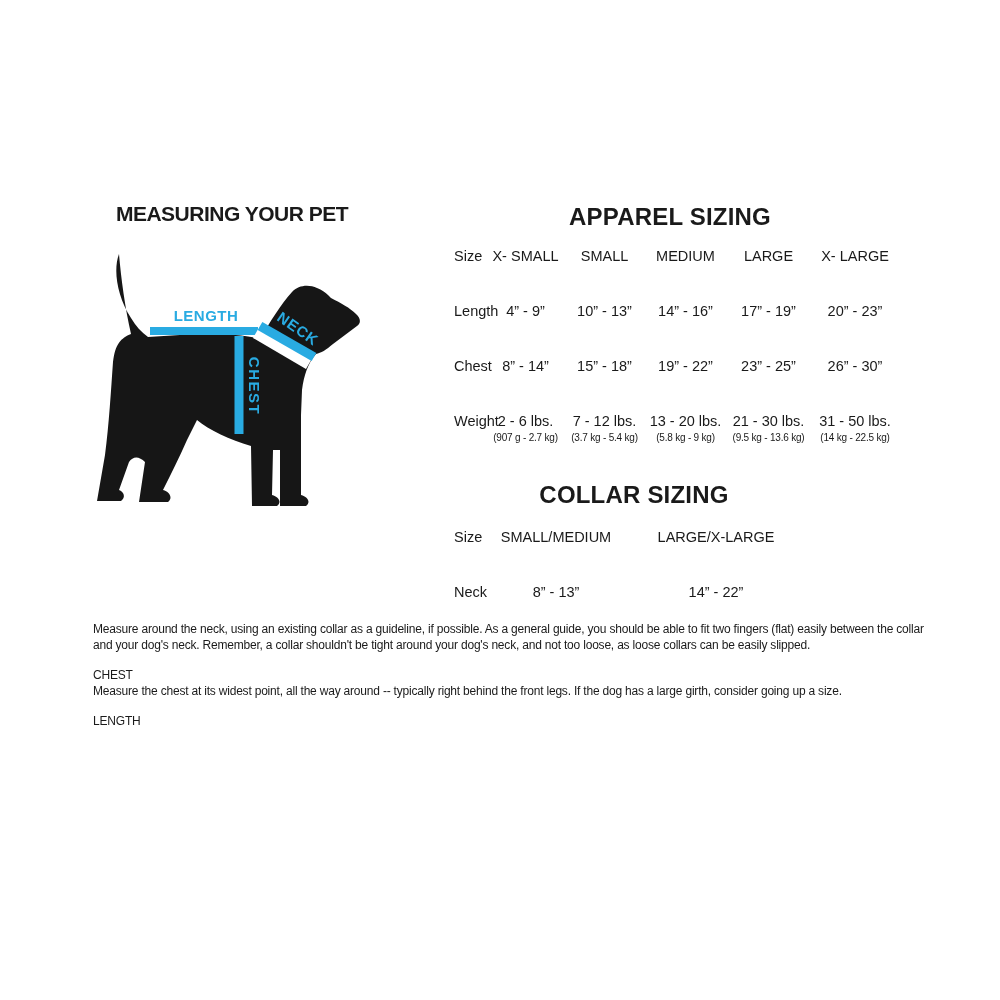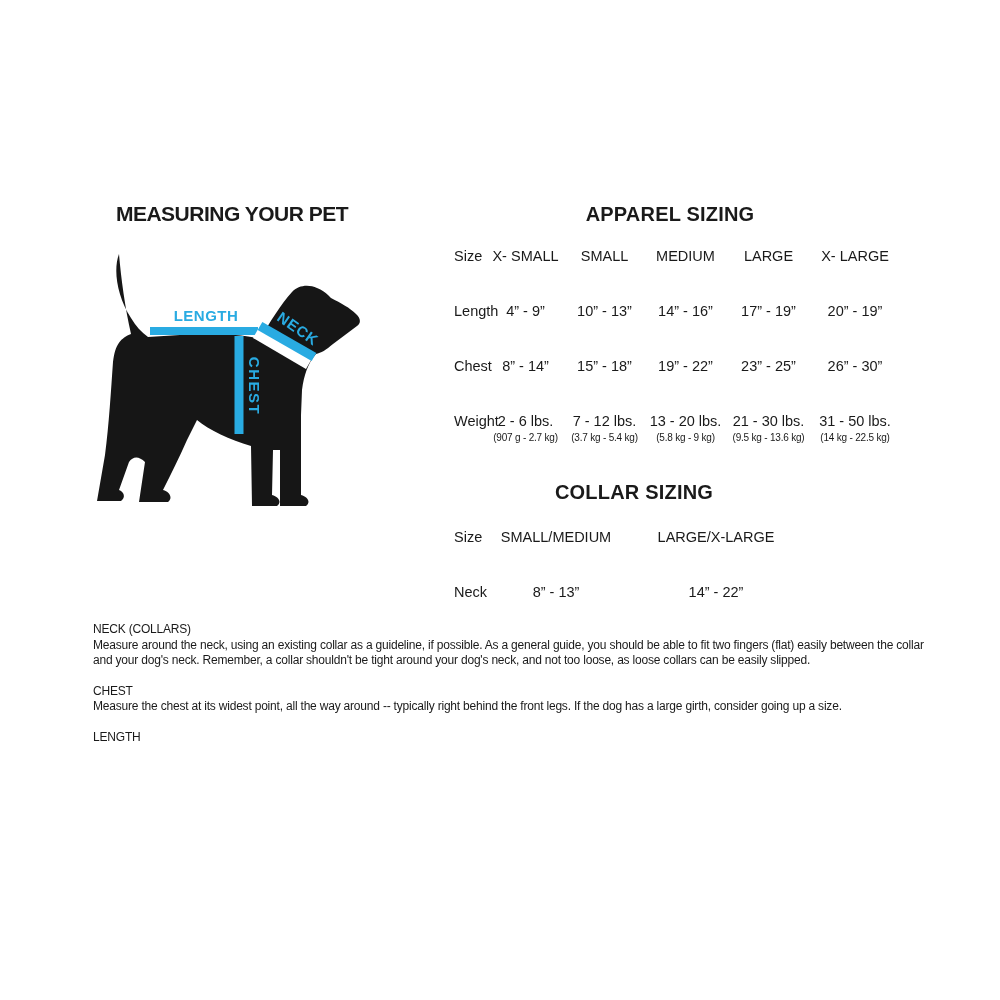--- a/index.html
+++ b/index.html
@@ -11,21 +11,21 @@
   .abs { position:absolute; }
 
   
   #measure-title {
     left:112px; top:202px; width:240px; text-align:center;
     font-size:21px; font-weight:bold; letter-spacing:-0.5px; color:#1a1a1a;
   }
 
   
   .section-title {
-    width:300px; text-align:center; font-size:20px; font-weight:600;
+    width:300px; text-align:center; font-size:24px; font-weight:600;
     letter-spacing:0.2px; color:#1a1a1a;
   }
 
   
   .trow {
     position:absolute; left:424px; display:grid;
     grid-template-columns:62px 79px 79px 83px 83px 90px;
     font-size:14.5px; line-height:18px; color:#1a1a1a;
   }
   .trow.collar { grid-template-columns:62px 140px 180px; }
@@ -110,21 +110,21 @@
   <div class="cell">LARGE</div>
   <div class="cell">X- LARGE</div>
 </div>
 
 <div class="trow" style="top:302px;">
   <div class="cell label">Length</div>
   <div class="cell">4” - 9”</div>
   <div class="cell">10” - 13”</div>
   <div class="cell">14” - 16”</div>
   <div class="cell">17” - 19”</div>
-  <div class="cell">20” - 19”</div>
+  <div class="cell">20” - 23”</div>
 </div>
 
 <div class="trow" style="top:357px;">
   <div class="cell label">Chest</div>
   <div class="cell">8” - 14”</div>
   <div class="cell">15” - 18”</div>
   <div class="cell">19” - 22”</div>
   <div class="cell">23” - 25”</div>
   <div class="cell">26” - 30”</div>
 </div>
@@ -162,21 +162,20 @@
 </div>
 
 <div class="trow collar" style="top:583px;">
   <div class="cell label">Neck</div>
   <div class="cell">8” - 13”</div>
   <div class="cell">14” - 22”</div>
 </div>
 
 <div class="abs" id="notes">
   <div class="note">
-    <p class="note-heading">NECK (COLLARS)</p>
     <p class="note-body">Measure around the neck, using an existing collar as a guideline, if possible. As a general guide, you should be able to fit two fingers (flat) easily between the collar and your dog's neck.  Remember, a collar shouldn't be tight around your dog's neck, and not too loose, as loose collars can be easily slipped.</p>
   </div>
   <div class="note">
     <p class="note-heading">CHEST</p>
     <p class="note-body">Measure the chest at its widest point, all the way around -- typically right behind the front legs. If the dog has a large girth, consider going up a size.</p>
   </div>
   <div class="note">
     <p class="note-heading">LENGTH</p>
   </div>
 </div>

